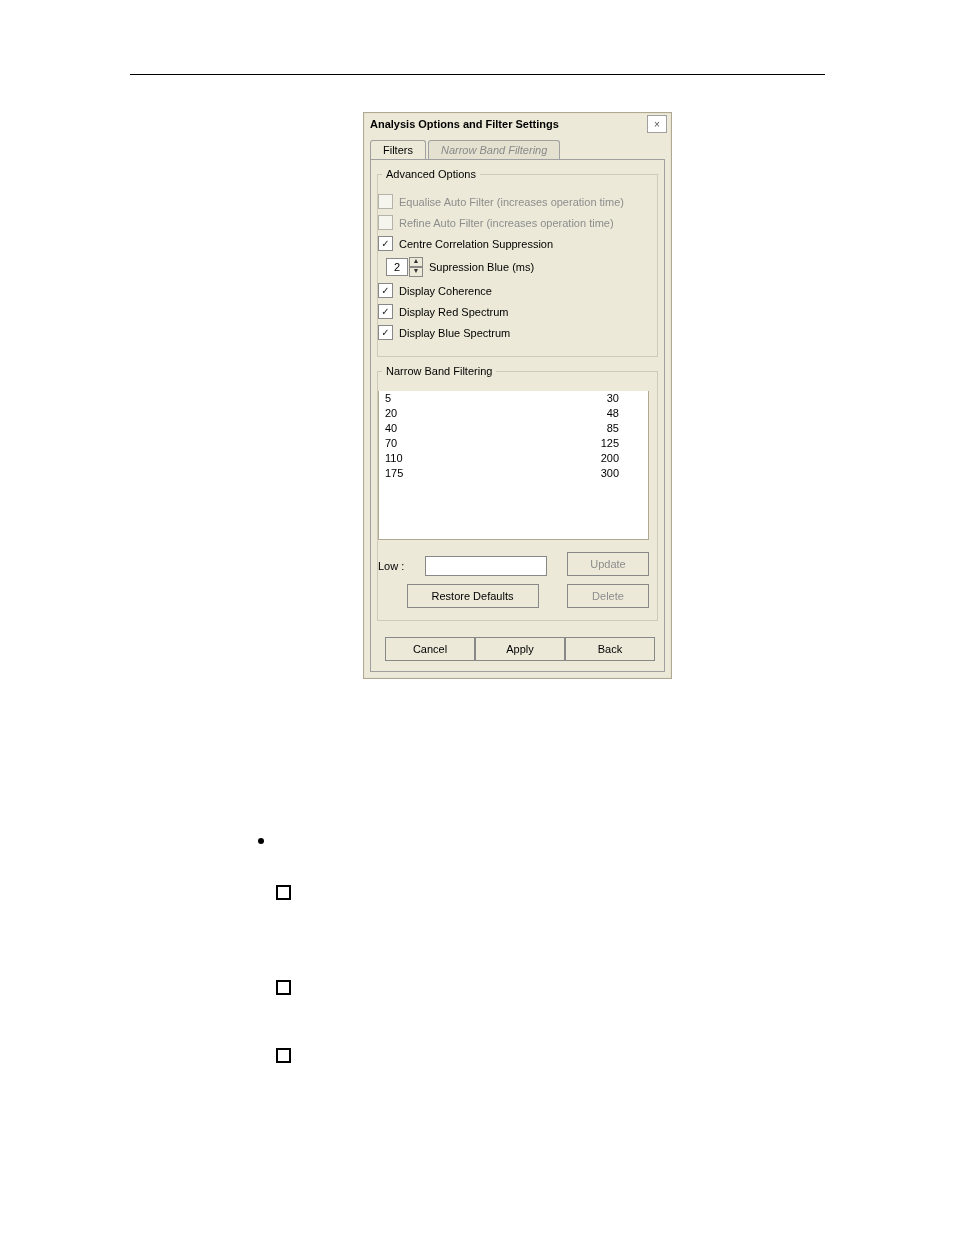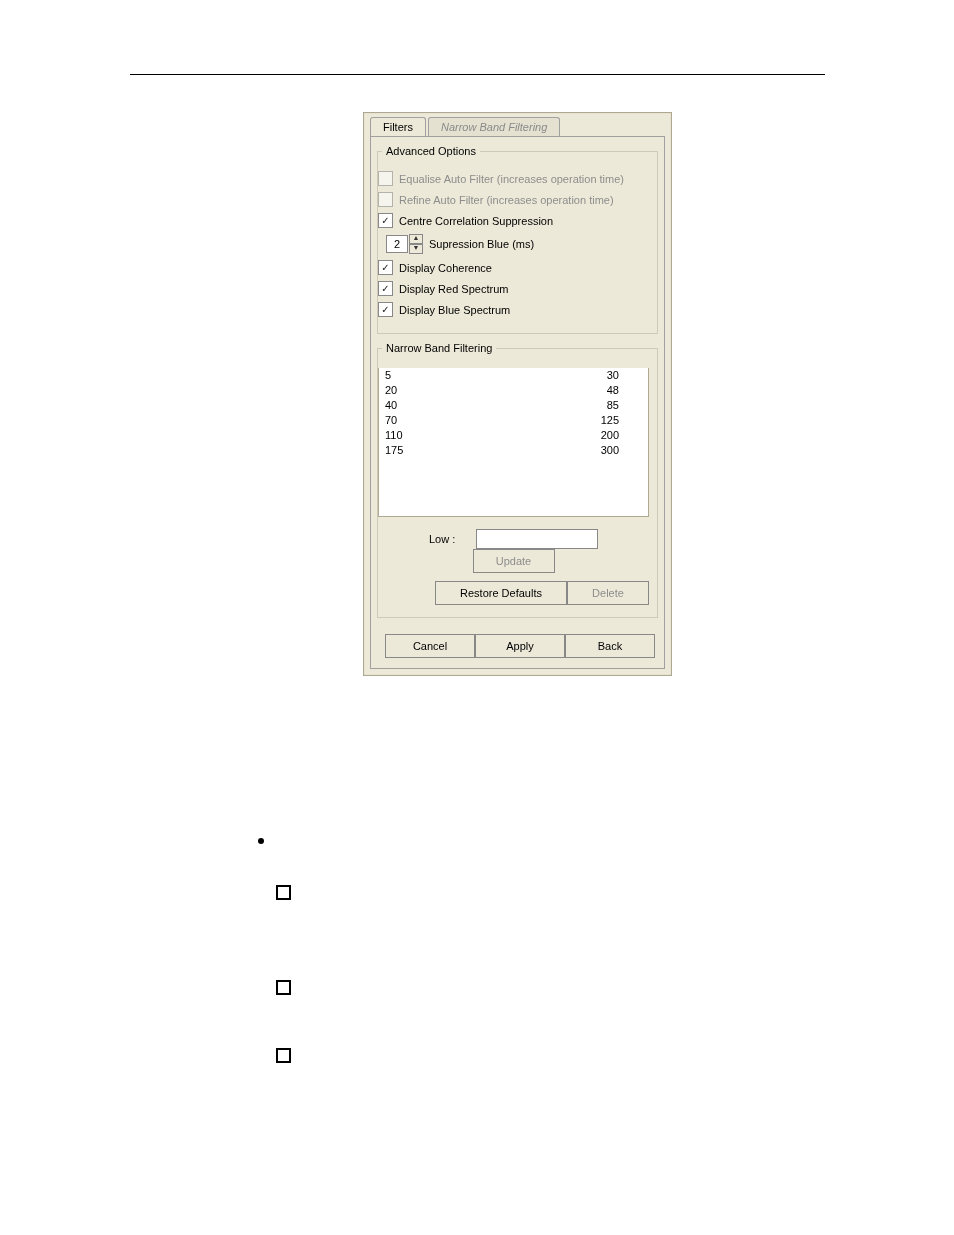--- a/index.html
+++ b/index.html
@@ -51,20 +51,24 @@
   .disc{width:6px;height:6px;background:#000;border-radius:50%;position:absolute;}
   .square{width:11px;height:11px;border:2px solid #000;position:absolute;}
 </style>
 </head>
 <body>
 <div class="page">
 
 <div class="divider-top"></div>
 
 <div class="dialog">
+  <div class="dlg-title">
+    <span>Analysis Options and Filter Settings</span>
+    <div class="dlg-close">×</div>
+  </div>
 
   <div class="tabs">
     <div class="tab">Filters</div>
     <div class="tab inactive">Narrow Band Filtering</div>
   </div>
 
   <div class="tab-panel-border">
     <div class="section">
       <fieldset class="group">
         <legend>Advanced Options</legend>
@@ -131,29 +135,29 @@
                   <div class="nbcell high">200</div>
                 </div>
             <div class="nbrow">
                   <div class="nbcell low">175</div>
                   <div class="nbcell high">300</div>
                 </div>
           </div>
         </div>
 
         <div class="inline-inputs">
-          <div class="btnrow" style="align-items:center;flex-direction:column;">
+          <div class="btnrow" style="align-items:flex-end;">
             <span>
               <span class="lbl2">Low :</span>
               <input class="txt" type="text" value="" style="">
             </span>
             <span class="btn disabled">Update</span>
           </div>
           <div class="btnrow" style="margin-top:8px;">
-            <span style="flex:1;text-align:right;">
+            <span style="flex:1;text-align:center;">
               <span class="btn" style="min-width:110px;">Restore Defaults</span>
             </span>
             <span class="btn disabled">Delete</span>
           </div>
         </div>
       </fieldset>
     </div>
 
     <div class="footer-btns">
       <span class="btn">Cancel</span>

